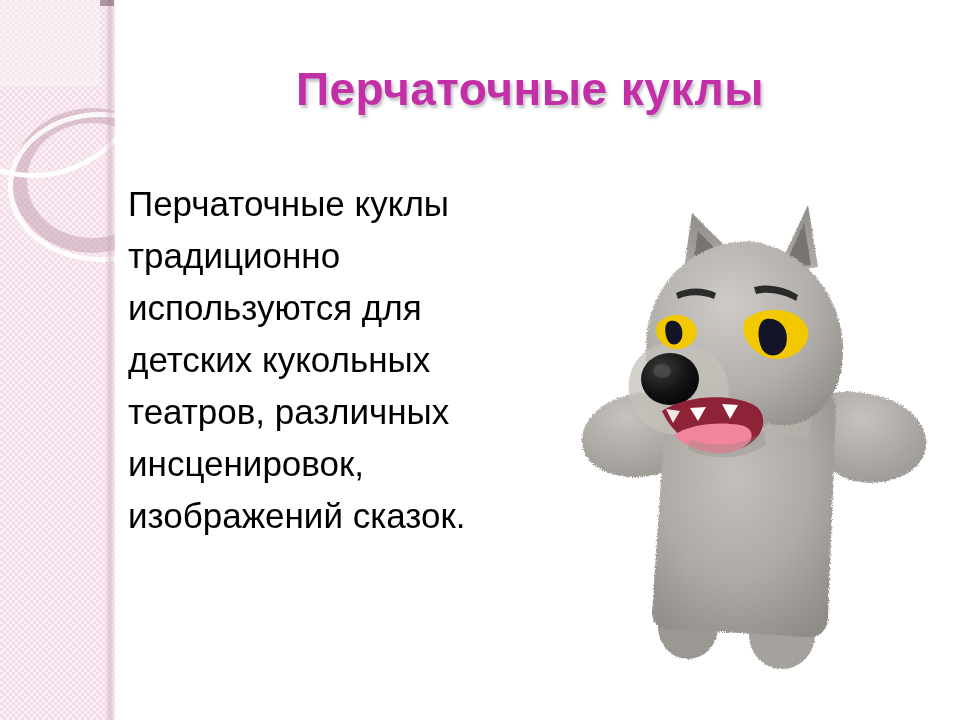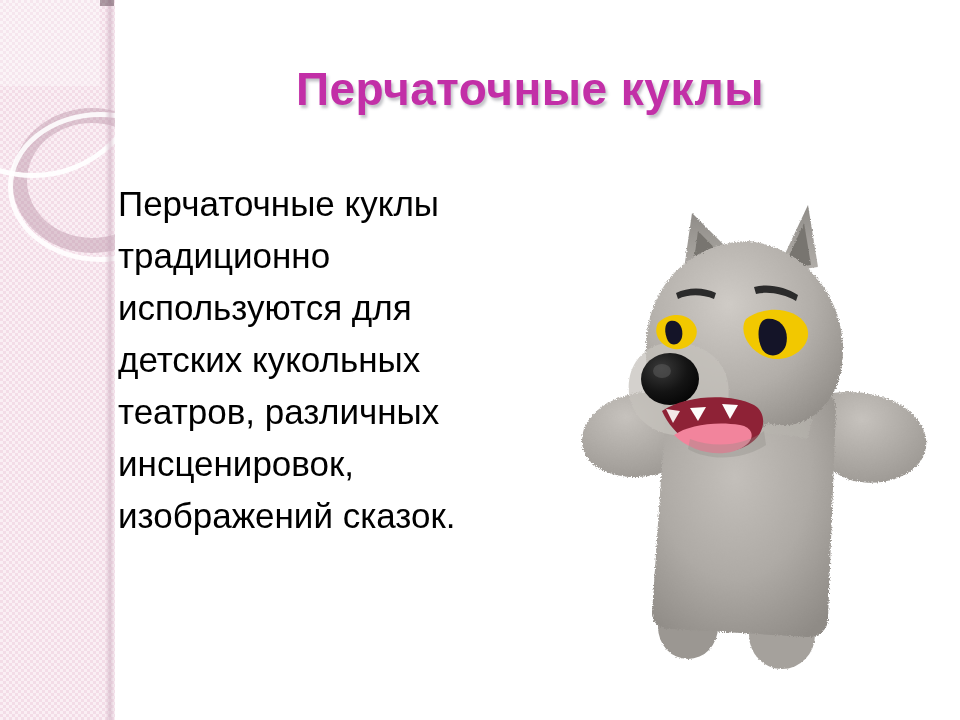--- a/index.html
+++ b/index.html
@@ -104,21 +104,21 @@
     font-weight: bold;
     color: #c22fa7;
     letter-spacing: .5px;
     text-shadow: 2px 3px 3px rgba(120,120,130,.45);
     white-space: nowrap;
   }
 
   
   #body-text {
     position: absolute;
-    left: 118px;
+    left: 128px;
     top: 178px;
     width: 420px;
     font-size: 35px;
     line-height: 52px;
     color: #000000;
     font-weight: normal;
   }
 
   
   #puppet {

